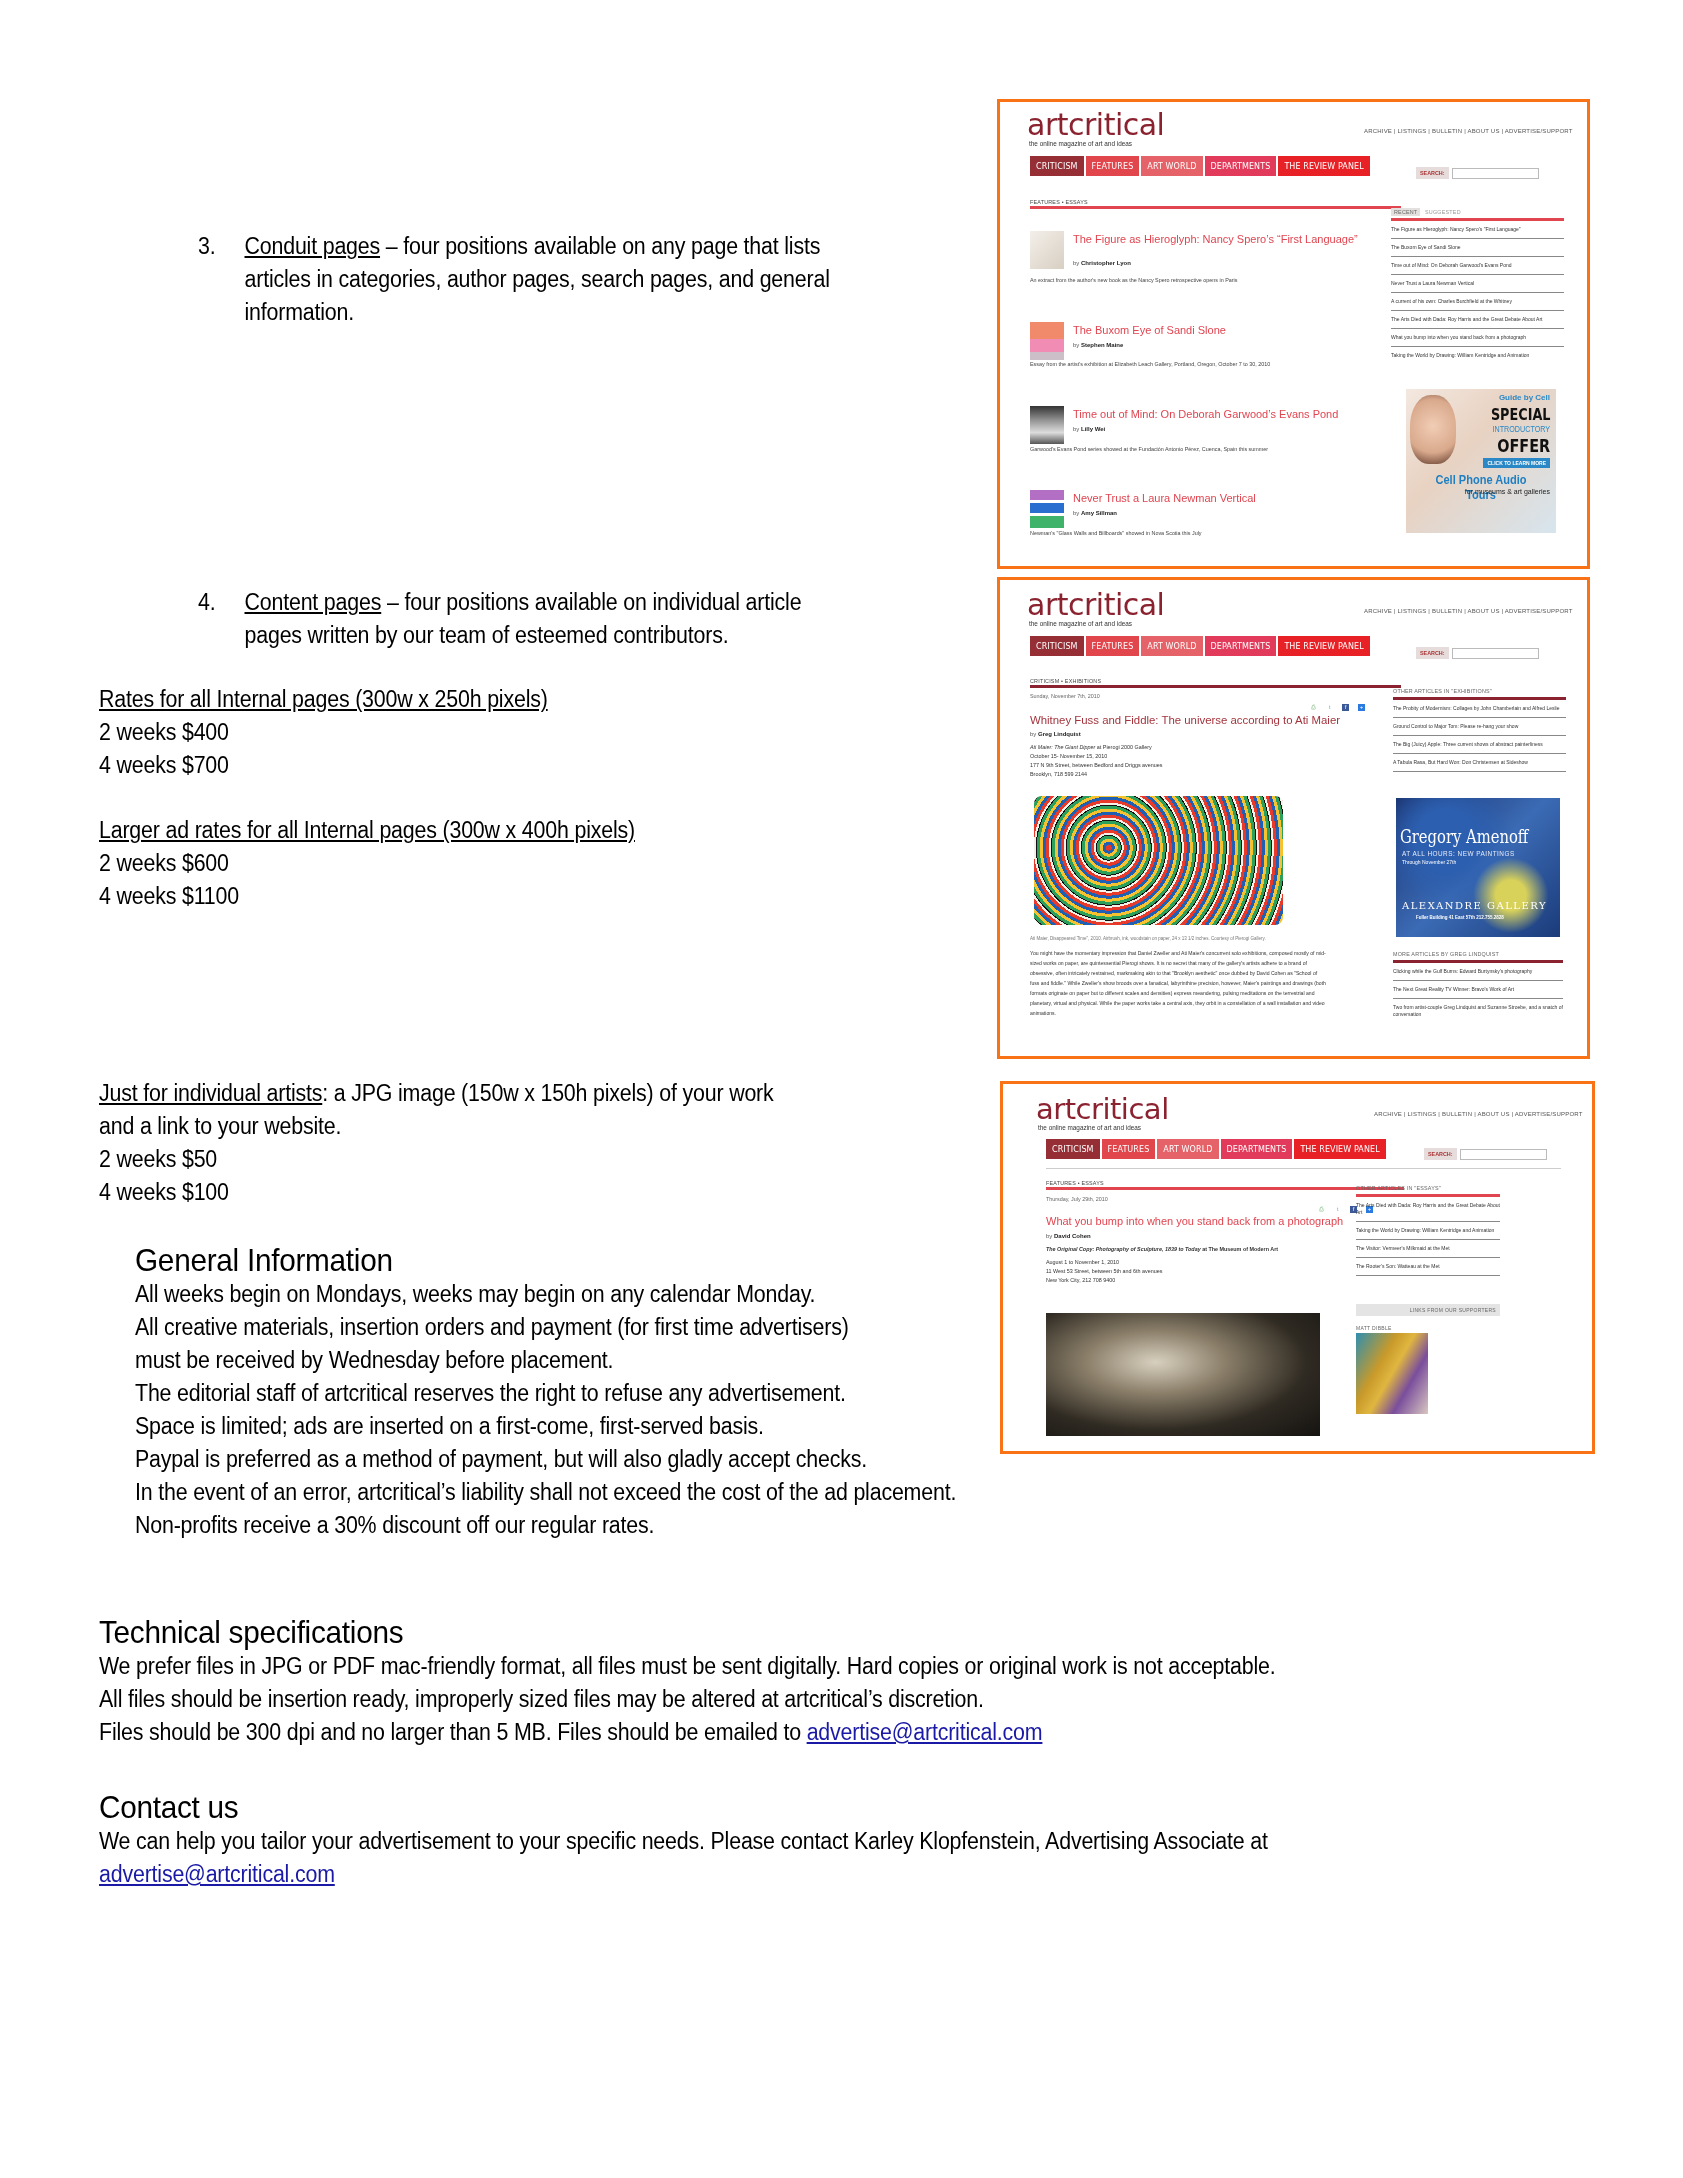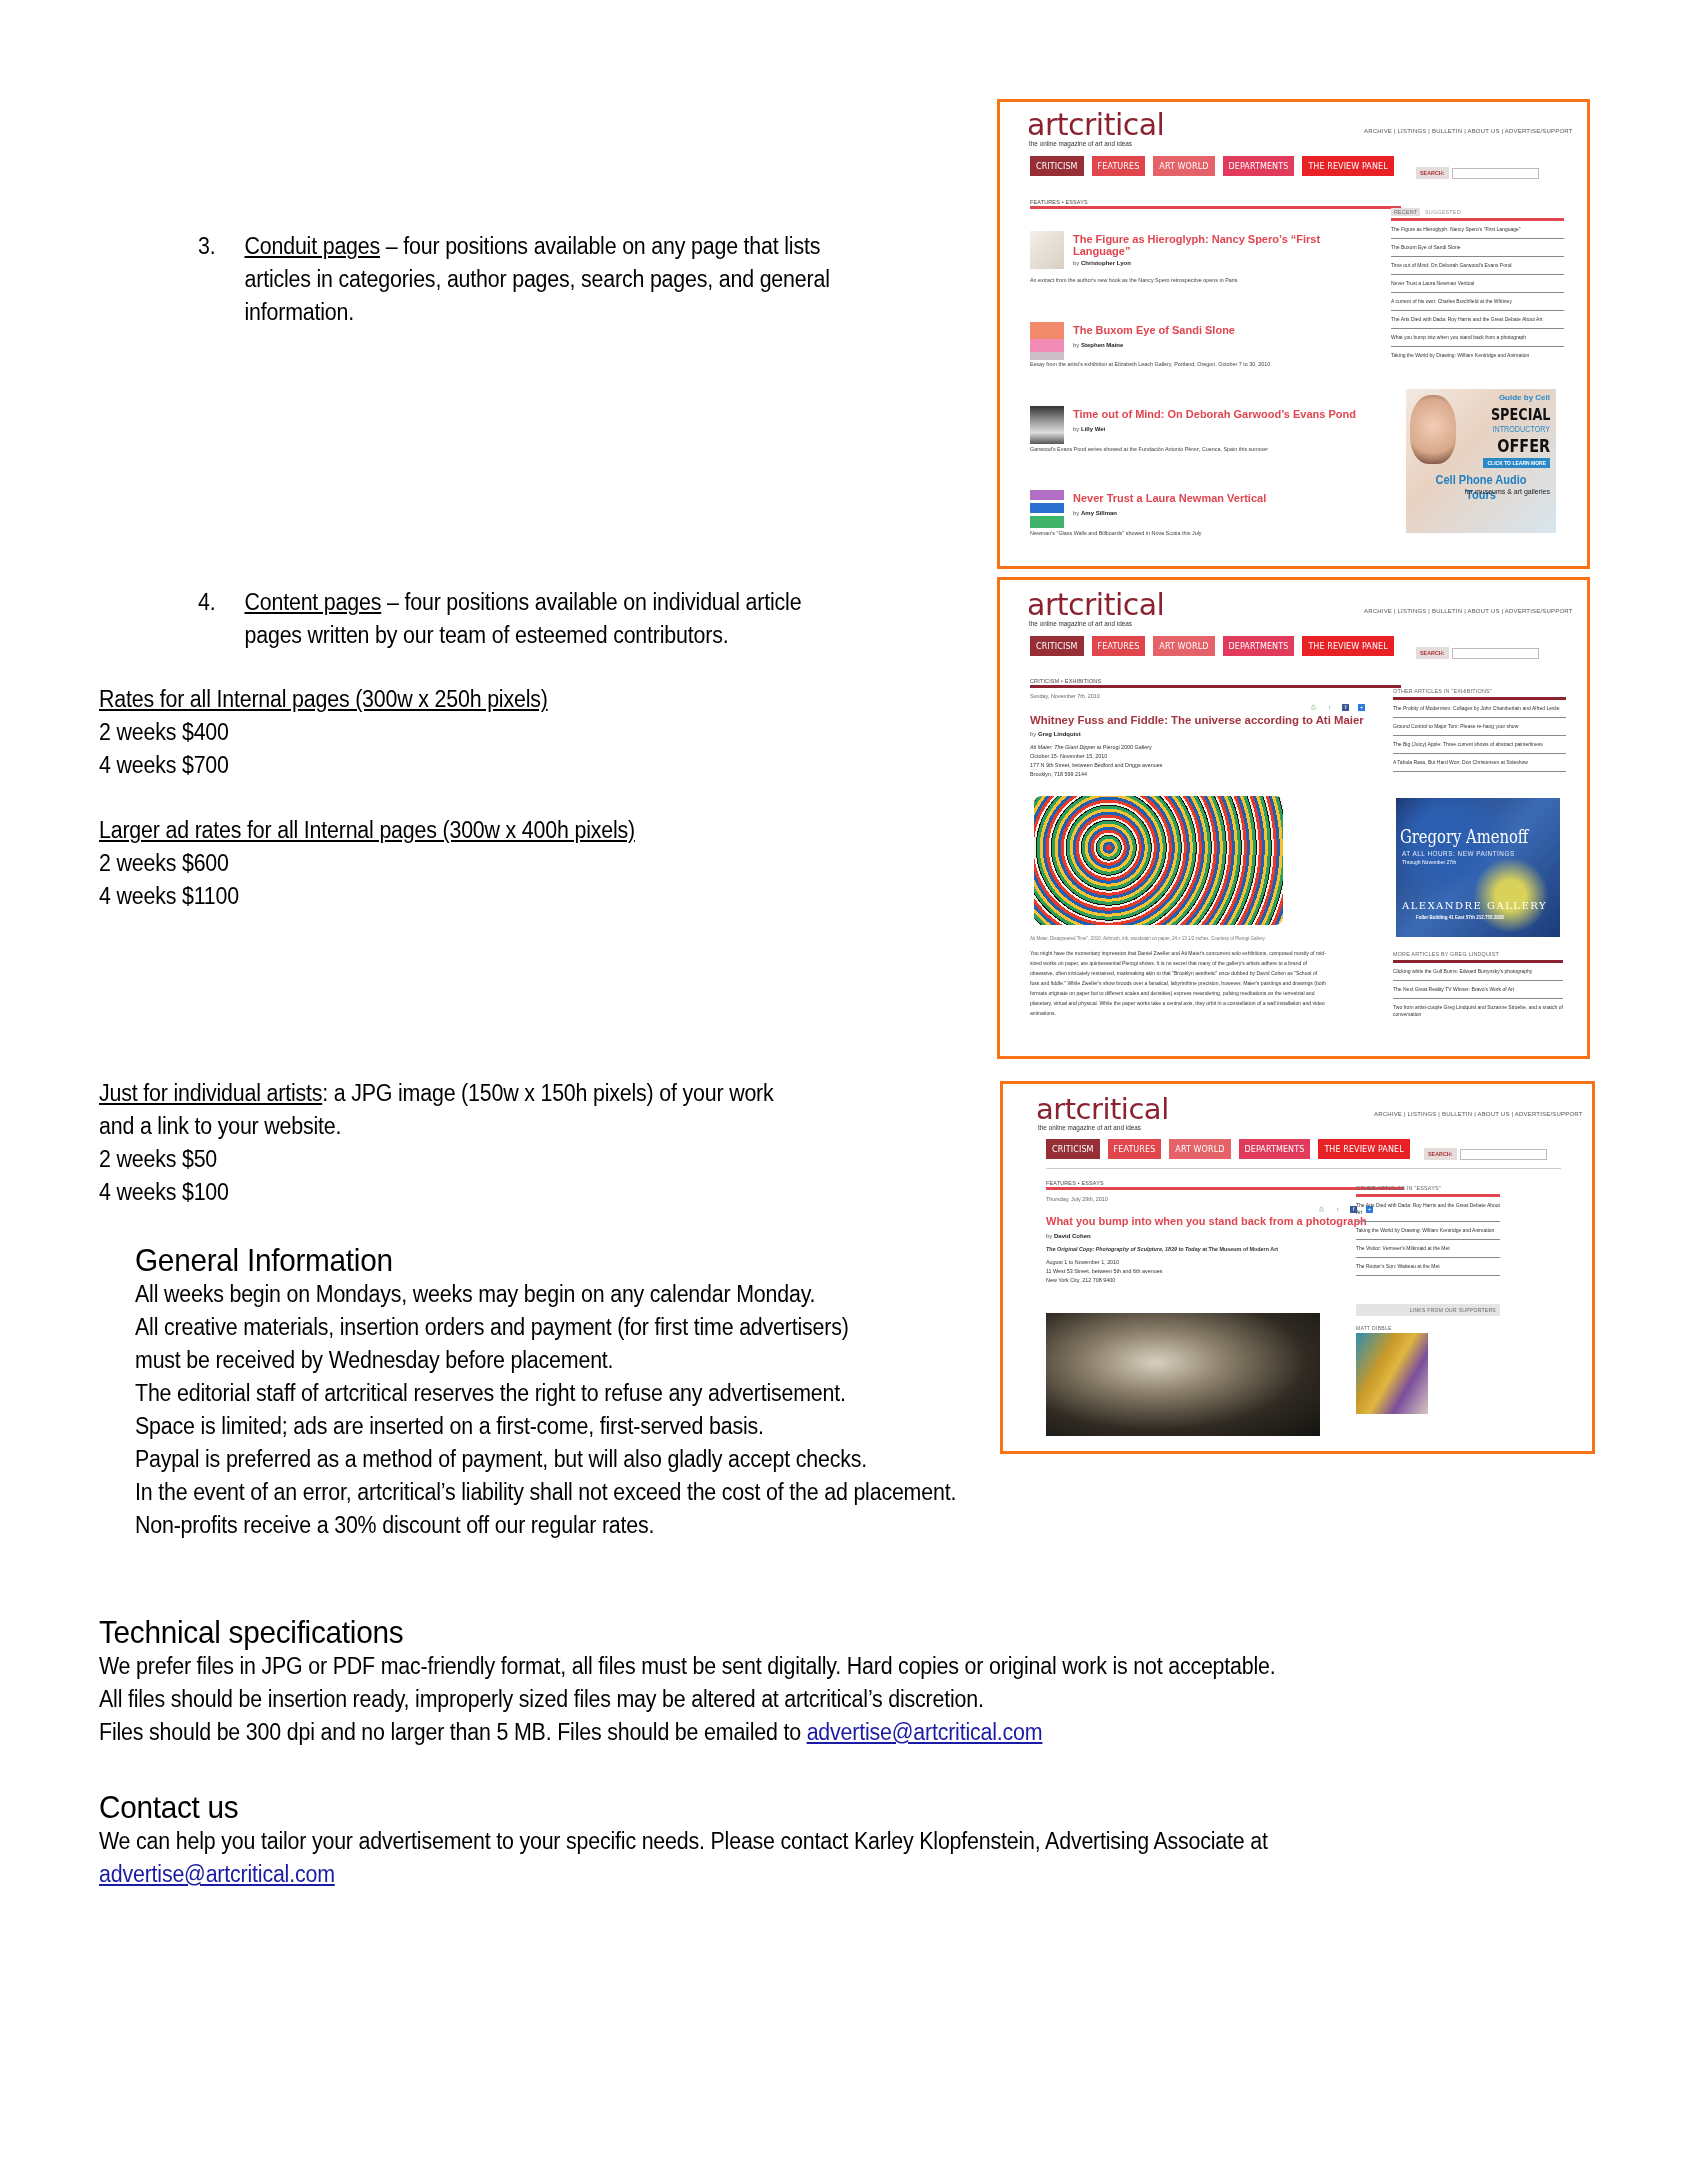--- a/index.html
+++ b/index.html
@@ -17,31 +17,31 @@
   .item .num { position: absolute; left: 0; top: 0; }
   .item .body { position: absolute; left: 50px; top: 0; }
 
   
   .shot { position: absolute; border: 3px solid #f97316; background: #fff; overflow: hidden; font-family: "Liberation Sans", sans-serif; }
   .shot .inner { position: absolute; left: 0; top: 0; width: 100%; height: 100%; }
 
   .ac-logo { position: absolute; font-family: "DejaVu Sans", sans-serif; font-size: 30px; color: #8b2230; letter-spacing: -0.5px; line-height: 30px; }
   .ac-tag { position: absolute; font-size: 6.4px; color: #333; }
   .ac-topnav { position: absolute; font-size: 6px; color: #555; letter-spacing: 0.2px; }
-  .ac-nav { position: absolute; display: flex; gap: 8px; }
+  .ac-nav { position: absolute; display: flex; gap: 2px; }
   .ac-nav .btn { height: 20px; padding: 0 6px; font-size: 8px; color: #fff; display: flex; align-items: center; font-family: "DejaVu Sans", sans-serif; letter-spacing: 0.1px; }
   .ac-search { position: absolute; display: flex; align-items: center; gap: 3px; }
   .ac-search .lbl { background: #e6dcdc; color: #a33; font-size: 5.4px; padding: 3px 4px; font-weight: bold; }
   .ac-search .box { width: 87px; height: 11px; border: 1px solid #bbb; background: #fff; }
 
   .crumb { position: absolute; font-size: 5.4px; color: #444; letter-spacing: 0.2px; }
   .redline { position: absolute; height: 3px; }
   .greyline { position: absolute; height: 1px; background: #ccc; }
 
-  .art-title { position: absolute; font-size: 11px; font-weight: bold; color: #e04550; line-height: 12px; }
+  .art-title { position: absolute; font-size: 11px; font-weight: normal; color: #e04550; line-height: 12px; }
   .art-by { position: absolute; font-size: 6px; color: #555; }
   .art-by b { color: #222; }
   .art-desc { position: absolute; font-size: 5.4px; color: #444; white-space: nowrap; }
   .thumb { position: absolute; width: 34px; height: 38px; }
 
   .sb-head { position: absolute; font-size: 5.4px; color: #666; letter-spacing: 0.2px; }
   .sb-list { position: absolute; }
   .sb-list .li { font-size: 5px; color: #333; padding: 5px 0 5px 0; border-bottom: 1px solid #888; line-height: 7px; }
 
   .ad1 { position: absolute; background: linear-gradient(135deg, #f3e8e0 0%, #e8d2c2 40%, #d7e5ee 100%); }

